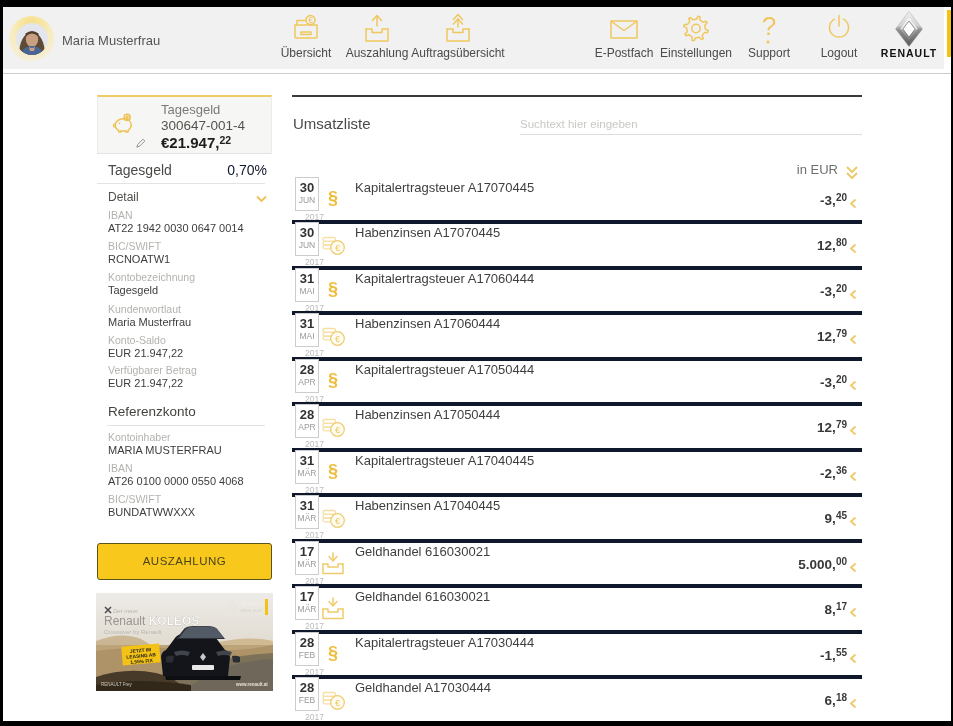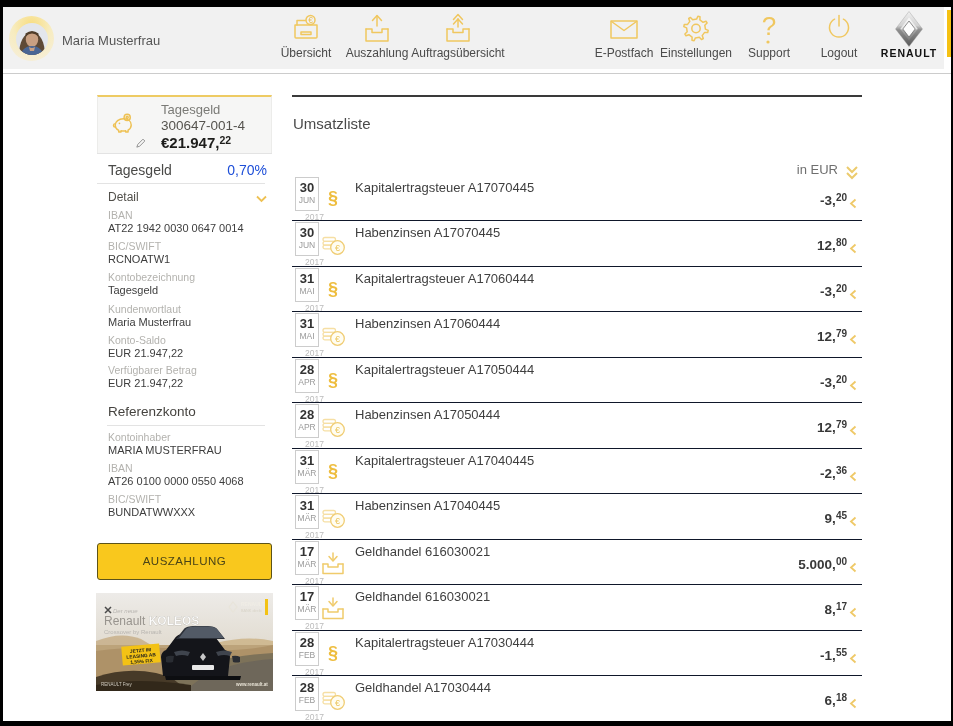--- a/index.html
+++ b/index.html
@@ -25,21 +25,21 @@
 .val{position:absolute;left:11px;color:#3d3d3d;font-size:11px;white-space:nowrap;}
 #btn{position:absolute;left:94px;top:536px;width:173px;height:35px;background:#f9c81d;border:1px solid #5c5319;border-radius:3px;
   text-align:center;line-height:35px;font-size:11.5px;color:#4a4417;letter-spacing:0.5px;}
 #ad{position:absolute;left:93px;top:586px;width:177px;height:98px;}
 #topline{position:absolute;left:289px;top:88px;width:570px;height:2px;background:#3a3a3a;}
 #umsatz{position:absolute;left:290px;top:108px;font-size:15px;color:#4a4a4a;}
 #search{position:absolute;left:517px;top:111px;width:342px;border-bottom:1px solid #dcdcdc;height:16px;
   font-size:11.5px;color:#c8c8c4;}
 #ineur{position:absolute;left:700px;top:155px;width:135px;text-align:right;font-size:13px;color:#6f6f6f;}
 #ineurchv{position:absolute;left:842px;top:158px;}
-.row{position:absolute;left:289px;width:570px;height:45.5px;border-bottom:1px solid #0f172a;}
+.row{position:absolute;left:289px;width:570px;height:45.5px;border-bottom:4px solid #0f172a;}
 .dbox{position:absolute;left:3px;top:2px;width:22px;height:32px;border:1px solid #ccc;background:#fff;text-align:center;}
 .dday{font-size:13px;font-weight:bold;color:#333;line-height:15px;margin-top:2px;}
 .dmon{font-size:8.5px;color:#999;line-height:10px;}
 .dyr{position:absolute;left:-2px;top:37px;width:34px;text-align:right;font-size:8.5px;color:#bbb;}
 .ricon{position:absolute;}
 .para{position:absolute;left:36px;top:13px;font-size:18px;font-weight:bold;color:#eebd3e;}
 .desc{position:absolute;left:63px;top:5px;font-size:13px;color:#3f3f3f;}
 .amt{position:absolute;right:15px;top:17px;font-size:13.5px;font-weight:bold;color:#383838;white-space:nowrap;}
 .amt .sup{font-size:10px;vertical-align:3.5px;}
 .chv{position:absolute;right:5px;top:20px;}
@@ -164,21 +164,21 @@
 <svg style="position:absolute;left:38px;top:41px" width="10" height="10" viewBox="0 0 12 12">
 <path d="M1,11 l1.2,-3.4 l6.2,-6.2 l2.2,2.2 l-6.2,6.2 z" fill="none" stroke="#8a8a8a" stroke-width="1.1"></path>
 </svg>
 <div style="position:absolute;left:63px;top:5px;font-size:13px;color:#7a7a76">Tagesgeld</div>
 <div style="position:absolute;left:63px;top:21px;font-size:13.5px;color:#55534e">300647-001-4</div>
 <div style="position:absolute;left:63px;top:37px;font-size:15px;font-weight:bold;color:#1d1d1b">€21.947,<span style="font-size:10.5px;vertical-align:4px">22</span></div>
 </div>
 <div class="sep"></div>
 <div style="position:relative;height:29px">
 <div style="position:absolute;left:11px;top:8px;font-size:14px;color:#4a4a48">Tagesgeld</div>
-<div style="position:absolute;right:5px;top:8px;font-size:14px;color:#1d4ed8">0,70%</div>
+<div style="position:absolute;right:5px;top:8px;font-size:14px;color:#0f172a">0,70%</div>
 </div>
 <div class="sep" style="width:168px"></div>
 <div style="position:absolute;left:11px;top:95px;font-size:12px;color:#514f4a">Detail</div>
 <svg style="position:absolute;left:159px;top:100px" width="11" height="8" viewBox="0 0 11 8">
         <path d="M1,1.5 L5.5,6 L10,1.5" fill="none" stroke="#eec153" stroke-width="1.8"></path>
       </svg>
 <div class="lbl" style="top:114px">IBAN</div>
       <div class="val" style="top:127px">AT22 1942 0030 0647 0014</div>
       <div class="lbl" style="top:145px">BIC/SWIFT</div>
       <div class="val" style="top:158px">RCNOATW1</div>
@@ -241,20 +241,21 @@
 </g>
 <polygon points="137,9 141,14 137,19 133,14" fill="none" stroke="#e8e4da" stroke-width="1.2"></polygon>
 <text x="145" y="13" font-size="5" fill="#f0ede6" font-weight="bold" font-family="Liberation Sans">RENAULT</text>
 <text x="145" y="18.5" font-size="3.8" fill="#d8d4c8" font-family="Liberation Sans">BANK direkt</text>
 <rect x="169" y="6" width="3" height="16" fill="#f3c215"></rect>
 <text x="5" y="93" font-size="4.5" fill="#cfcabe" font-family="Liberation Sans">RENAULT Frey</text>
 <text x="140" y="93" font-size="4.5" fill="#e8e3d6" font-weight="bold" font-family="Liberation Sans">www.renault.at</text>
 </svg></div>
 <div id="topline"></div>
 <div id="umsatz">Umsatzliste</div>
+<div id="search">Suchtext hier eingeben</div>
 <div id="ineur">in EUR</div>
 <div id="ineurchv"><svg width="14" height="15" viewBox="0 0 14 15">
 <path d="M2,2 L7,7 L12,2 M2,8 L7,13 L12,8" fill="none" stroke="#eccb6d" stroke-width="2"></path>
 </svg></div>
 <div class="row" style="top:167.5px">
 <div class="dbox">
         <div class="dday">30</div>
         <div class="dmon">JUN</div>
       </div>
 <div class="dyr">2017</div>

